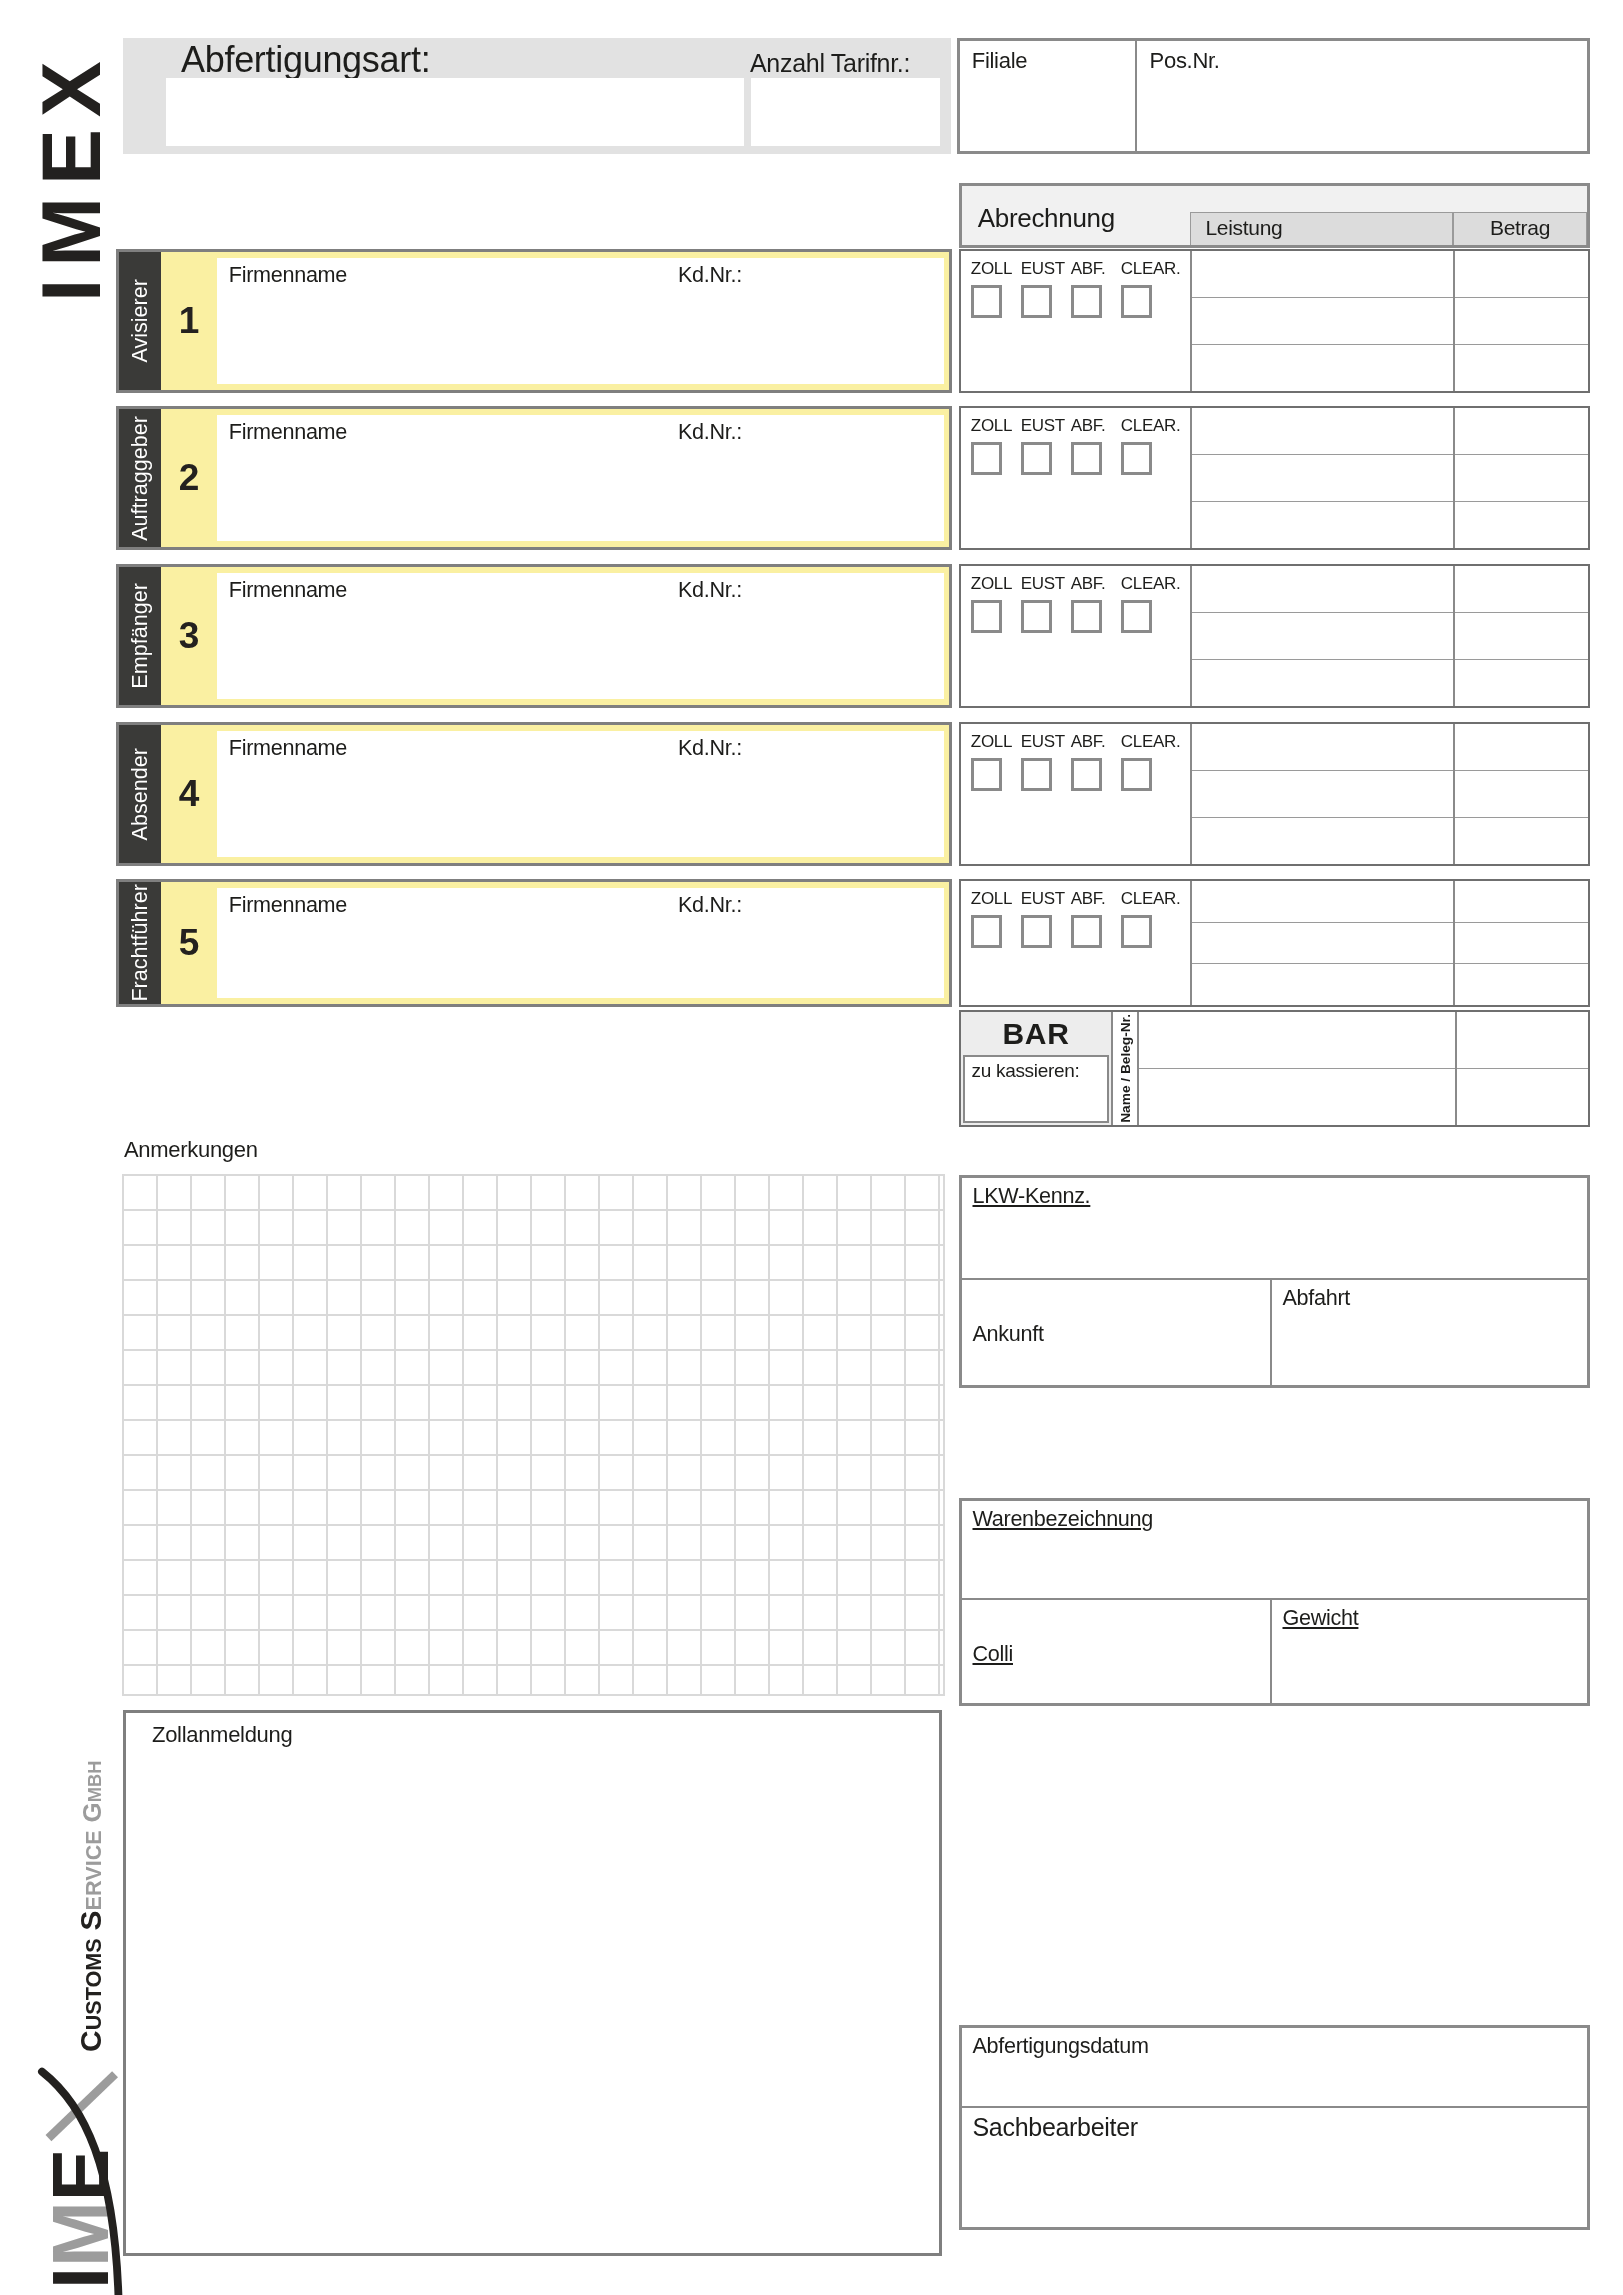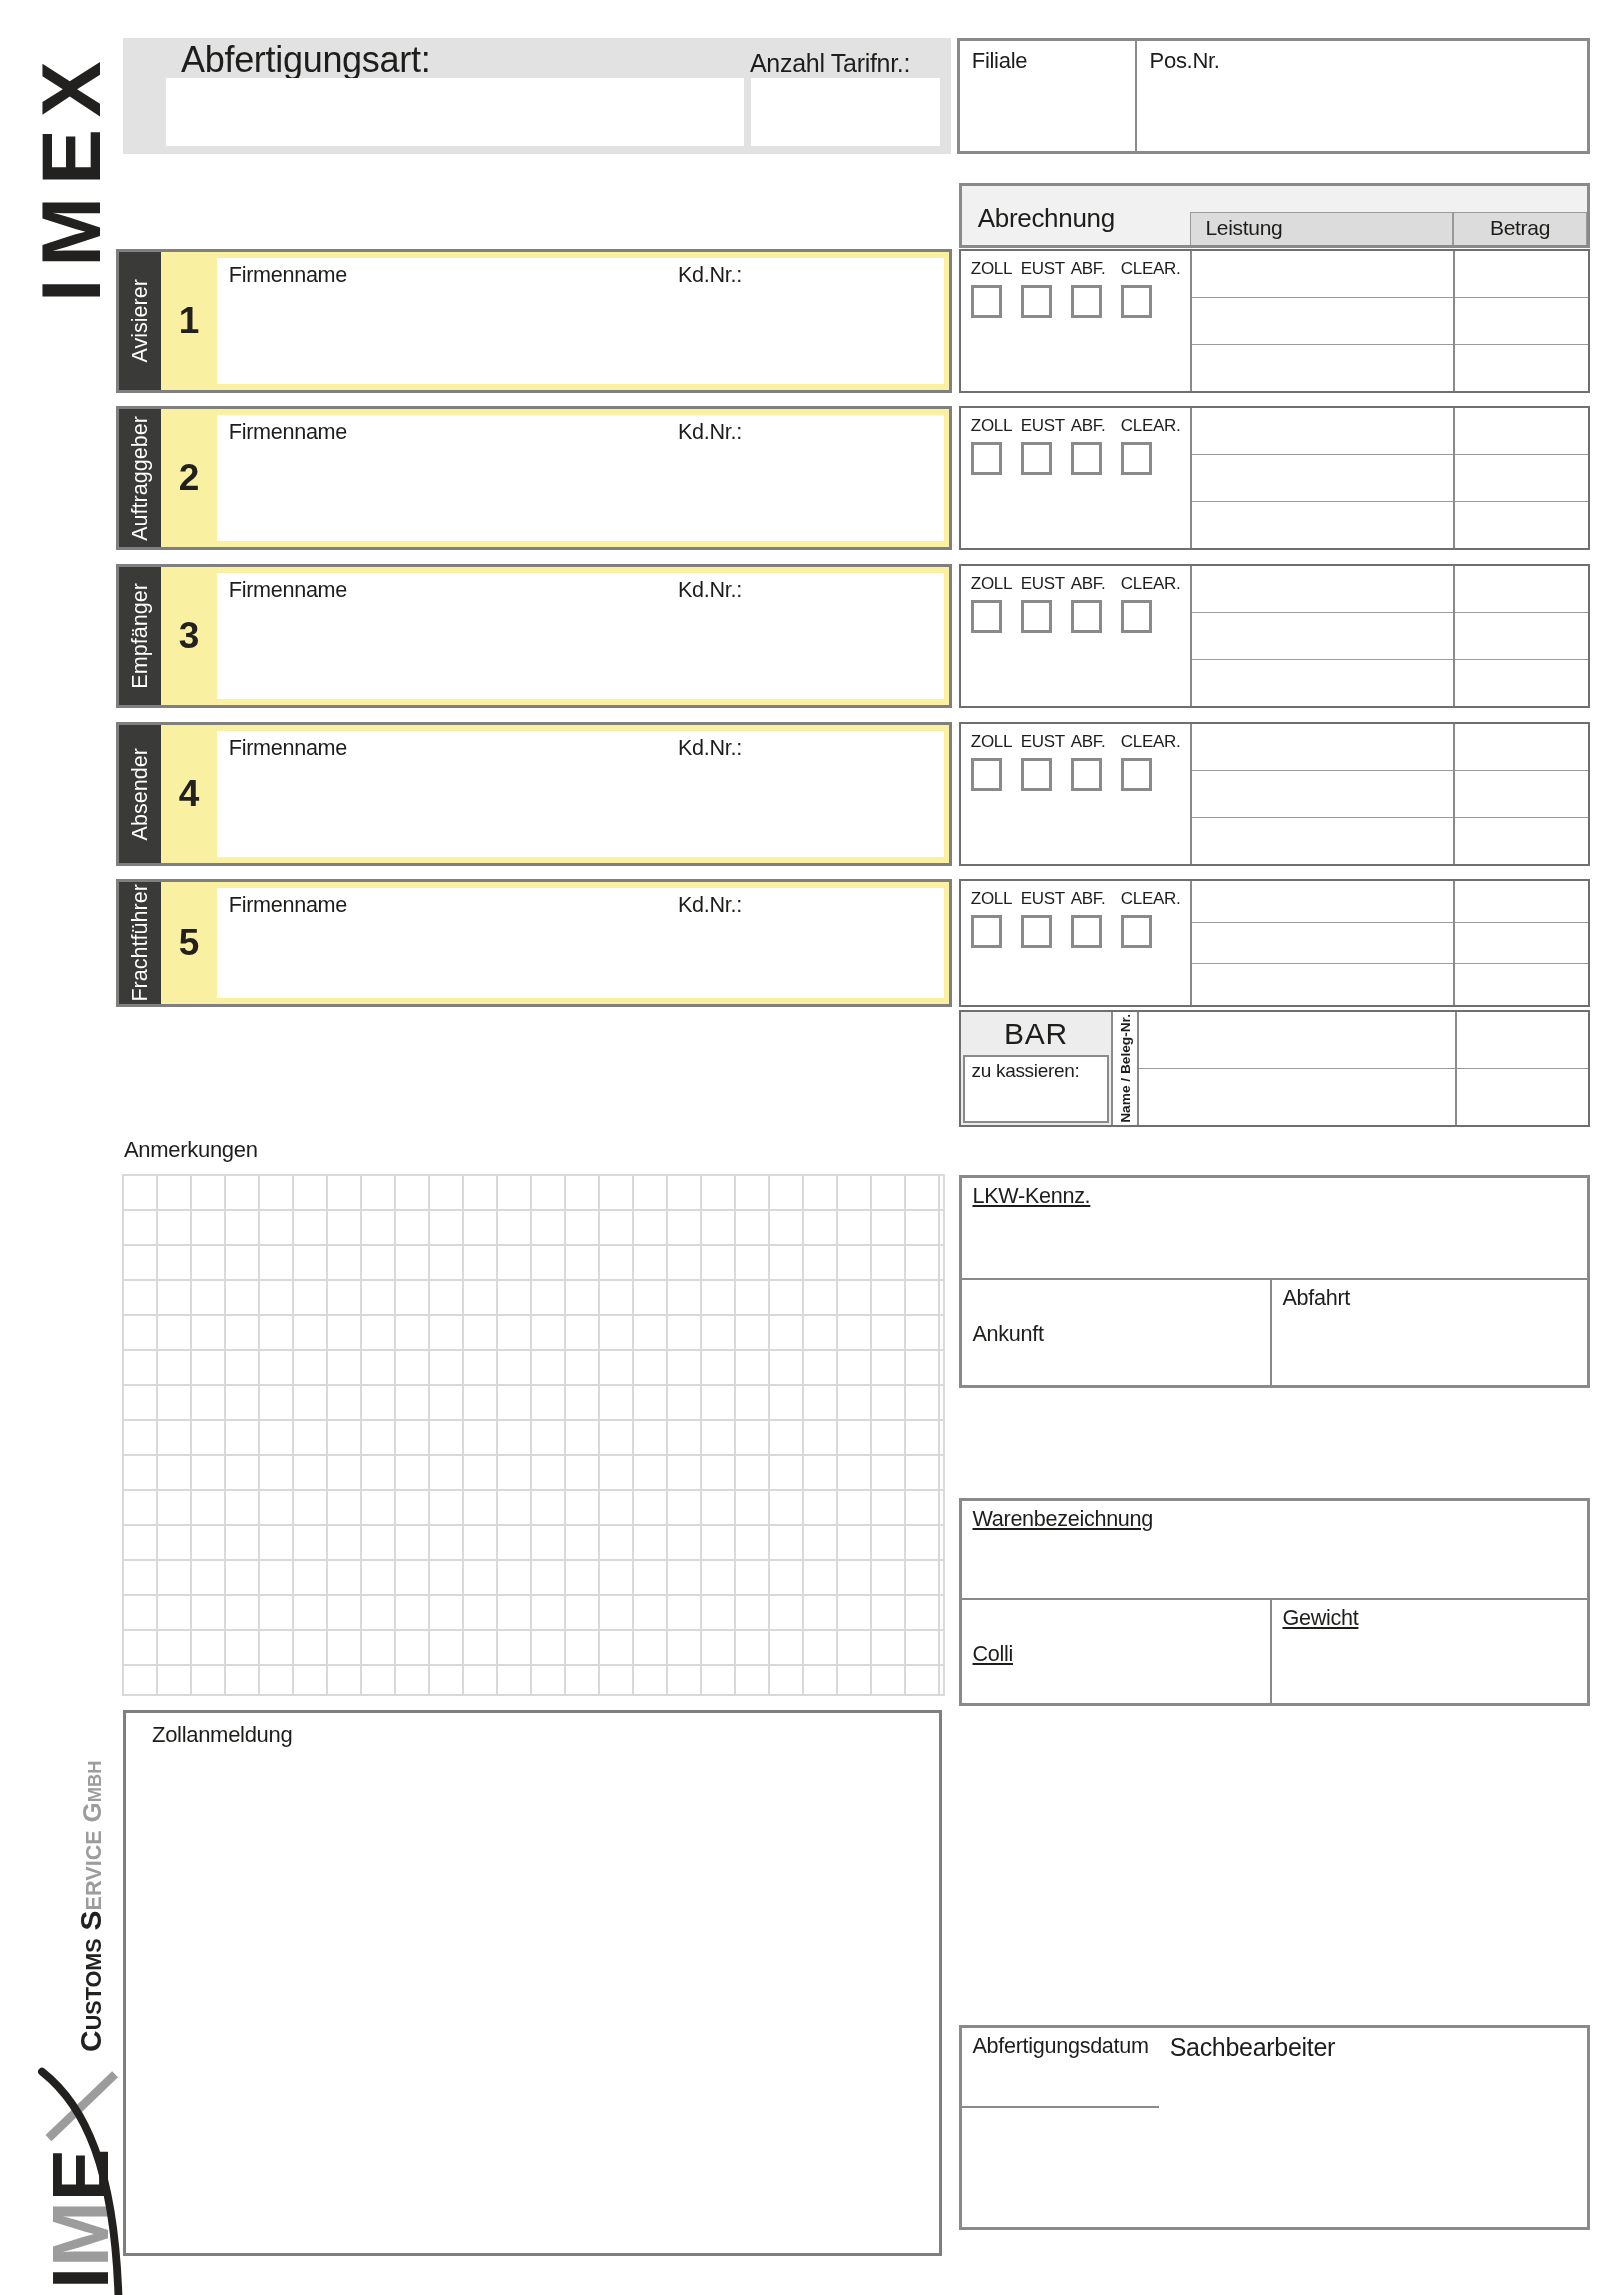--- a/index.html
+++ b/index.html
@@ -51,21 +51,21 @@
   .cols{flex:1;display:flex;}
   .col-leistung{width:263px;border-left:2px solid #8a8a8a;display:flex;flex-direction:column;box-sizing:border-box;}
   .col-betrag{flex:1;border-left:2px solid #8a8a8a;display:flex;flex-direction:column;}
   .cell{flex:1;border-top:1.3px solid #9a9a9a;}
   .col-leistung .cell:first-child,.col-betrag .cell:first-child{border-top:none;}
 
   
   .bar-box{left:959px;top:1010px;width:631px;height:117px;border:2.6px solid #6f6f6f;background:#fff;display:flex;}
   .bar-left{width:150px;background:#ededed;display:flex;flex-direction:column;}
   .bar-title{height:43px;display:flex;align-items:center;justify-content:center;
-             font-size:30px;font-weight:normal;letter-spacing:0.7px;}
+             font-size:30px;font-weight:bold;letter-spacing:0.7px;}
   .bar-kass{flex:1;background:#fff;border:2px solid #8a8a8a;margin:0 2px 2px 2px;padding:2.6px 6.5px;font-size:19px;}
   .bar-strip{width:24px;border-left:2px solid #8a8a8a;border-right:2px solid #8a8a8a;
              display:flex;align-items:center;justify-content:center;background:#fff;}
   .bar-strip span{font-size:13.7px;font-weight:bold;letter-spacing:0;}
   .bar-name{flex:1;display:flex;flex-direction:column;}
   .bar-betrag{width:131px;border-left:2px solid #8a8a8a;display:flex;flex-direction:column;}
   .bar-name .cell:first-child,.bar-betrag .cell:first-child{border-top:none;}
 
   
   .anm-label{left:124px;top:1137px;font-size:22px;}
@@ -79,21 +79,21 @@
   .rc-box{left:959px;width:631px;border:3.3px solid #8a8a8a;background:#fff;display:flex;flex-direction:column;}
   .rc-top{border-bottom:2.6px solid #8a8a8a;padding:5.2px 10.5px;font-size:21.6px;box-sizing:border-box;}
   .rc-bottom{flex:1;display:flex;}
   .rc-bl{width:308px;padding:5.2px 10.5px;font-size:21.6px;box-sizing:border-box;margin-top:36px;}
   .rc-br{flex:1;border-left:2.6px solid #8a8a8a;padding:5.2px 10.5px;font-size:21.6px;}
 
   .zoll-box{left:123px;top:1710px;width:819px;height:546px;border:3.3px solid #7f7f7f;background:#fff;}
   .zoll-label{padding:9.2px 26px;font-size:22px;}
 
   .final-box{left:959px;top:2025px;width:631px;height:205px;border:3.3px solid #8a8a8a;background:#fff;
-             display:flex;flex-direction:row;}
+             display:flex;flex-direction:column;}
   .final-top{height:80px;border-bottom:2.6px solid #8a8a8a;padding:5.2px 10.5px;font-size:21.6px;box-sizing:border-box;}
   .final-bottom{flex:1;padding:5.2px 10.5px;font-size:25px;}
 
   
   .logo-bottom{position:absolute;left:33px;top:2289px;transform:rotate(-90deg);transform-origin:0 0;
                width:510px;height:85px;display:flex;align-items:flex-end;letter-spacing:0;}
   .lb-big{font-size:79px;font-weight:bold;line-height:0.92;}
   .lb-black{color:#23211f;}
   .lb-gray{color:#9c9c9c;}
   .lb-x{width:77px;height:79px;margin-left:2.6px;overflow:visible;}

